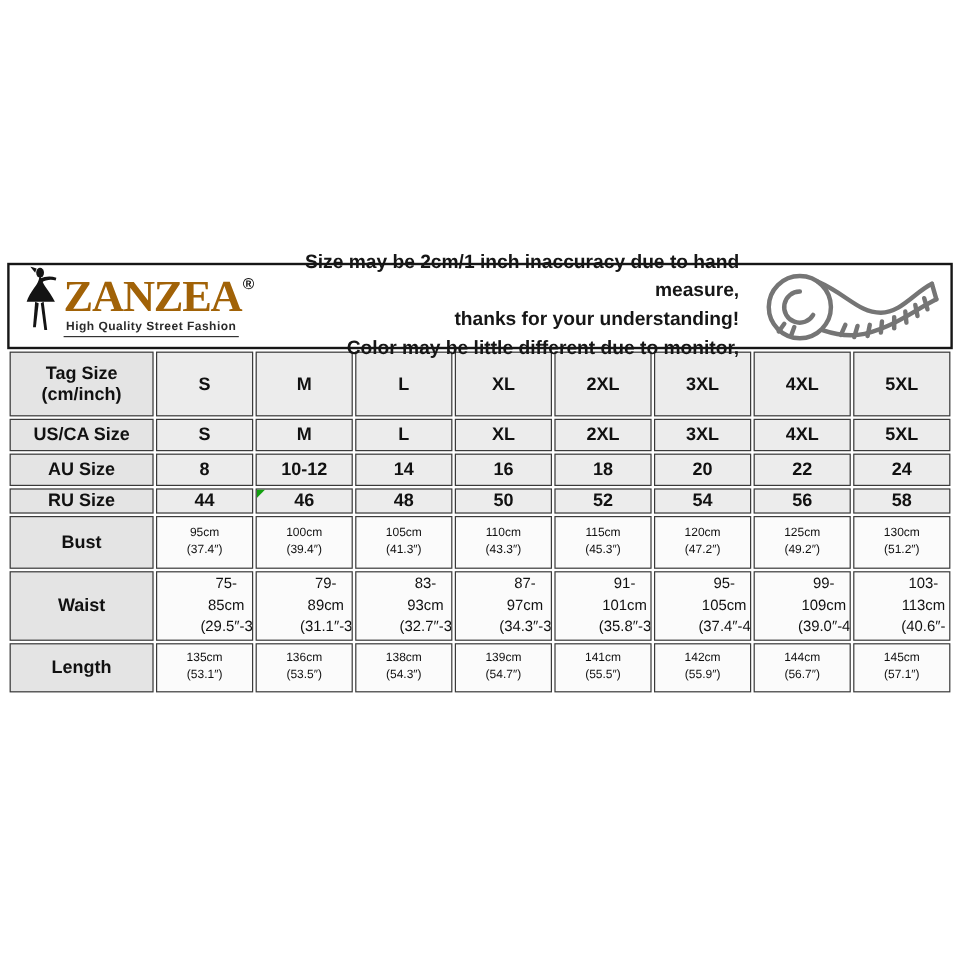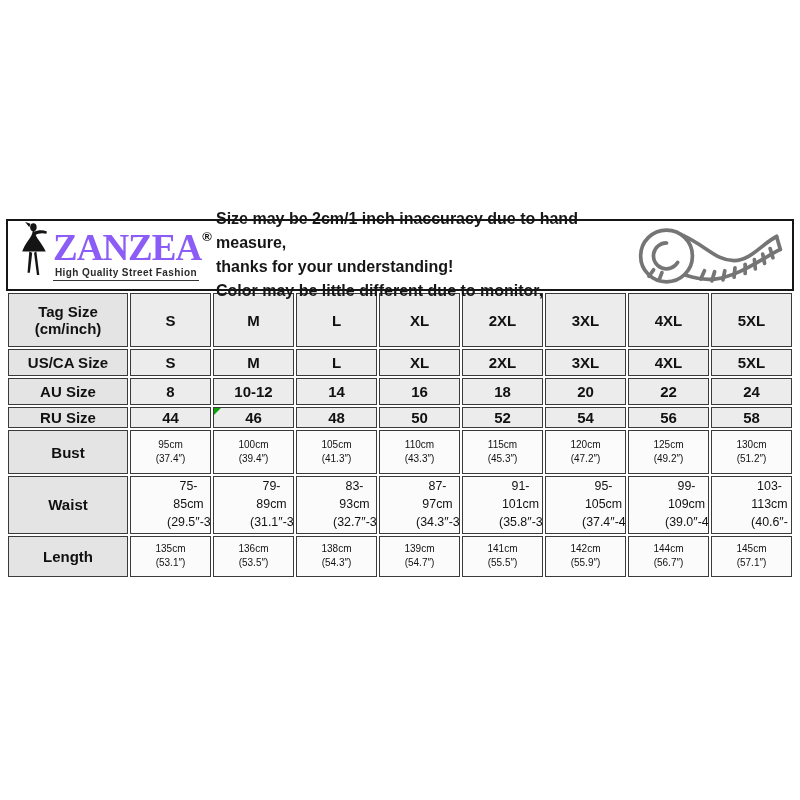--- a/index.html
+++ b/index.html
@@ -7,25 +7,25 @@
     font-family:"Liberation Sans","DejaVu Sans",sans-serif;color:#111;}
   .content{position:absolute;left:6px;top:219px;width:788px;}
 
   
   .banner{box-sizing:border-box;height:72px;border:2.5px solid #161616;background:#fff;
     display:flex;align-items:center;}
   .logo-wrap{display:flex;align-items:center;gap:3px;padding:0 4px 0 10px;width:208px;box-sizing:border-box;}
   .brand-col{display:flex;flex-direction:column;line-height:1;}
   .brand-line{display:flex;align-items:flex-start;}
   .brand{font-family:"Liberation Serif","DejaVu Serif",serif;font-weight:bold;font-size:37px;
-    letter-spacing:-1px;color:#8b5cf6;}
+    letter-spacing:-1px;color:#a16207;}
   .reg{font-size:13px;font-weight:bold;margin-top:1px;margin-left:1px;}
   .tagline{font-size:10px;font-weight:bold;color:#2b2b2b;letter-spacing:.4px;
     border-bottom:1.5px solid #333;padding:2px 2px 2px 2px;width:fit-content;margin-top:0;}
-  .notice{flex:1;text-align:left;font-weight:bold;font-size:16px;line-height:1.5;color:#161616;}
+  .notice{flex:1;text-align:right;font-weight:bold;font-size:16px;line-height:1.5;color:#161616;}
   .tape{width:176px;display:flex;justify-content:center;align-items:center;}
 
   
   table.size{border-spacing:2px;border-collapse:separate;width:788px;table-layout:fixed;margin-top:0;}
   table.size td{box-sizing:border-box;border:1.6px solid #3a3a3a;text-align:center;vertical-align:middle;
     white-space:pre-line;overflow:hidden;padding:1px 0;}
   td.lbl{background:#e4e4e4;font-weight:bold;font-size:15px;}
   td.sz{background:#ececec;font-weight:bold;font-size:15px;}
   td.meas{background:#fbfbfb;font-size:10px;line-height:1.45;}
   col.c-lbl{width:120px;}

